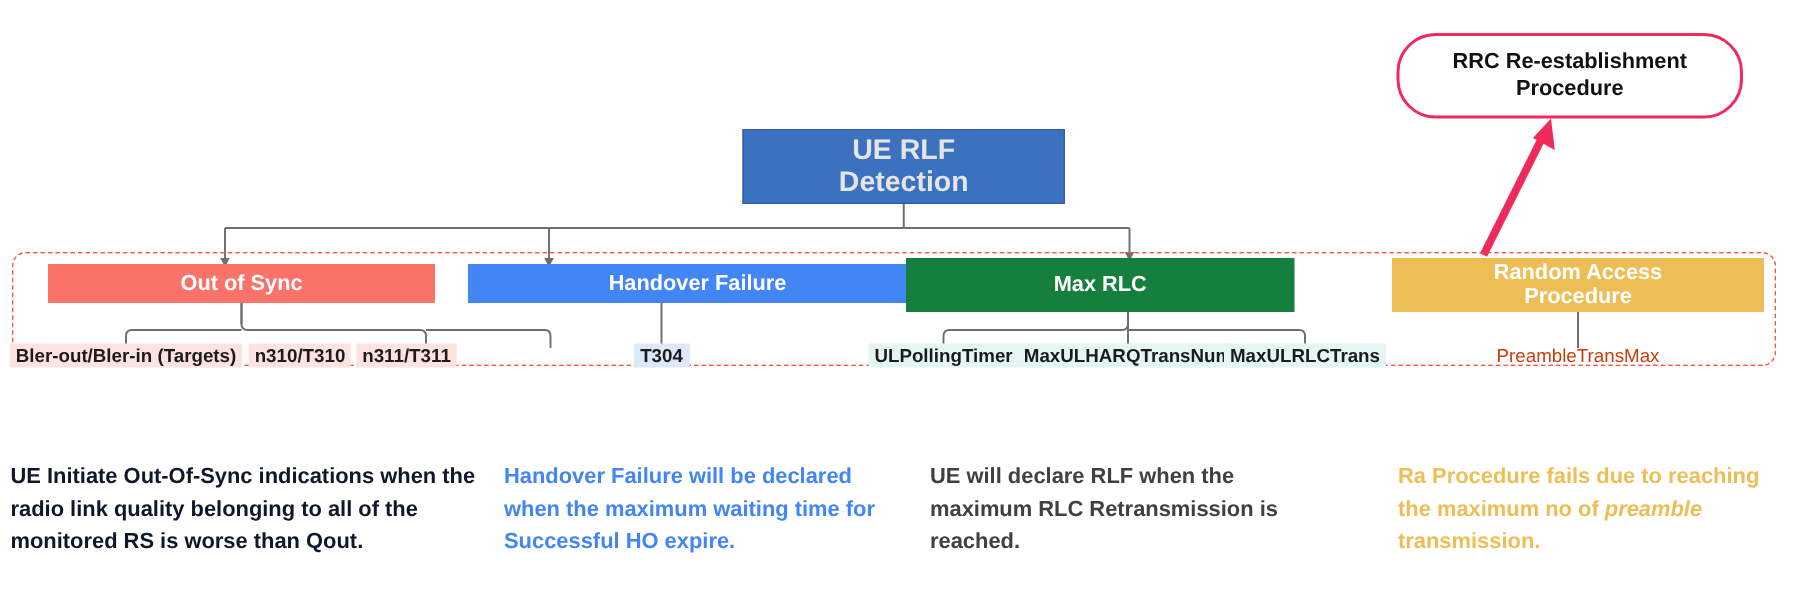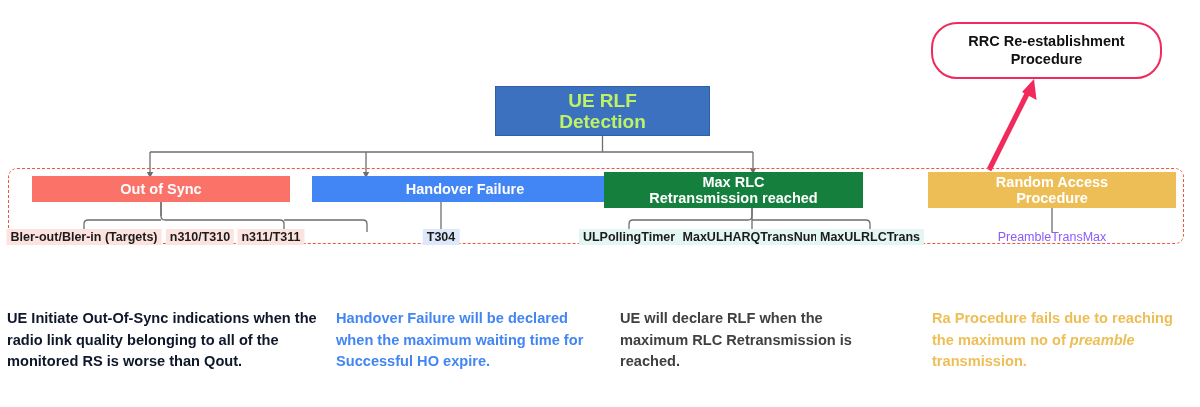--- a/index.html
+++ b/index.html
@@ -20,21 +20,21 @@
   }
 
   
   .wires{position:absolute;left:0;top:0;width:1200px;height:407px;}
 
   
   .root-box{
     position:absolute;left:495px;top:86px;width:215px;height:50px;
     background:#3C71C0;
     border:1px solid #2f5fa6;
-    color:#bef264;font-weight:bold;font-size:19px;
+    color:#e5e5e5;font-weight:bold;font-size:19px;
     display:flex;flex-direction:column;align-items:center;justify-content:center;
     line-height:1.12;text-align:center;
     box-sizing:border-box;
   }
 
   
   .rrc-box{
     position:absolute;left:931px;top:22px;width:231px;height:57px;
     background:#ffffff;
     border:2.2px solid #F2295B;
@@ -71,21 +71,21 @@
     position:absolute;
     font-size:12.5px;font-weight:bold;color:#1b1b1b;
     white-space:nowrap;
     padding:1px 4px;
     transform:translateX(-50%);
     box-sizing:border-box;
   }
   .leaf.pink{background:#FDE3DF;}
   .leaf.blue{background:#DDE8FB;}
   .leaf.mint{background:#E4F6F3;}
-  .leaf.plain{background:transparent;font-weight:normal;font-size:12.5px;color:#8b5cf6;}
+  .leaf.plain{background:transparent;font-weight:normal;font-size:12.5px;color:#c2410c;}
 
   
   .caption{
     position:absolute;top:308px;
     font-size:14.6px;font-weight:bold;
     line-height:1.48;
   }
   #cap-0{left:7px;  width:312px;color:#0f172a;}
   #cap-1{left:336px;width:268px;color:#4285F4;}
   #cap-2{left:620px;width:268px;color:#404040;}
@@ -157,21 +157,20 @@
   <div class="dashed-zone"></div>
 
   <div class="cat-box" id="cat-0">
     <span>Out of Sync</span>
   </div>
   <div class="cat-box" id="cat-1">
     <span>Handover Failure</span>
   </div>
   <div class="cat-box" id="cat-2">
     <span>Max RLC</span>
-    <span>Retransmission reached</span>
   </div>
   <div class="cat-box" id="cat-3">
     <span>Random Access</span>
     <span>Procedure</span>
   </div>
 
   <div class="leaf pink" style="left:84px;top:229px;">Bler-out/Bler-in (Targets)</div>
   <div class="leaf pink" style="left:200px;top:229px;">n310/T310</div>
   <div class="leaf pink" style="left:271px;top:229px;">n311/T311</div>
 

